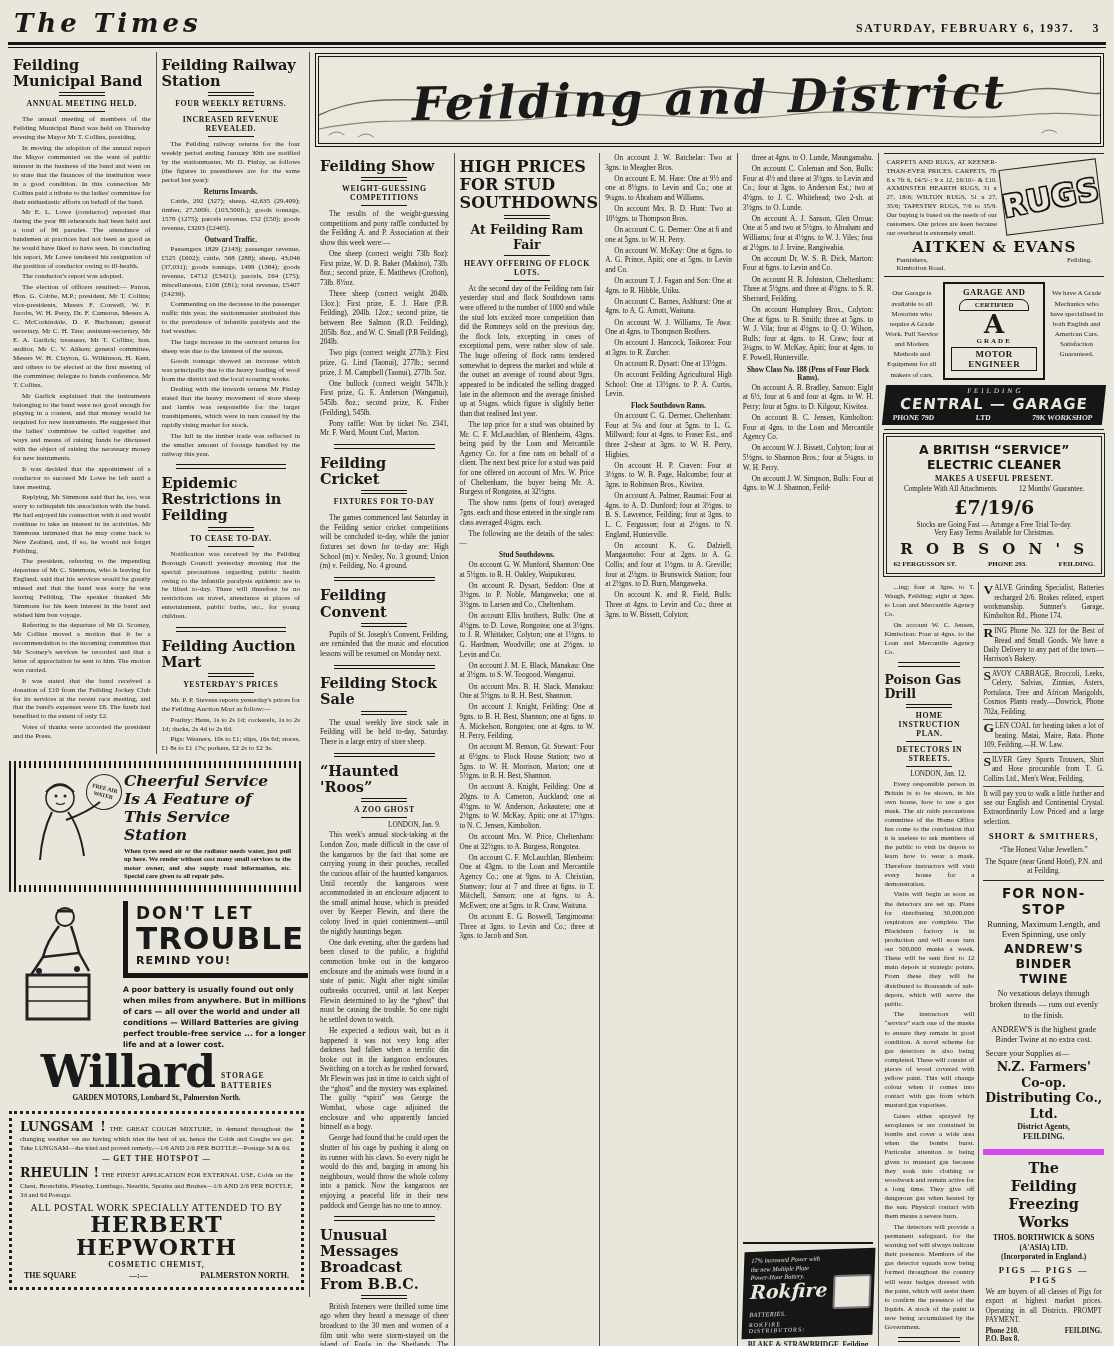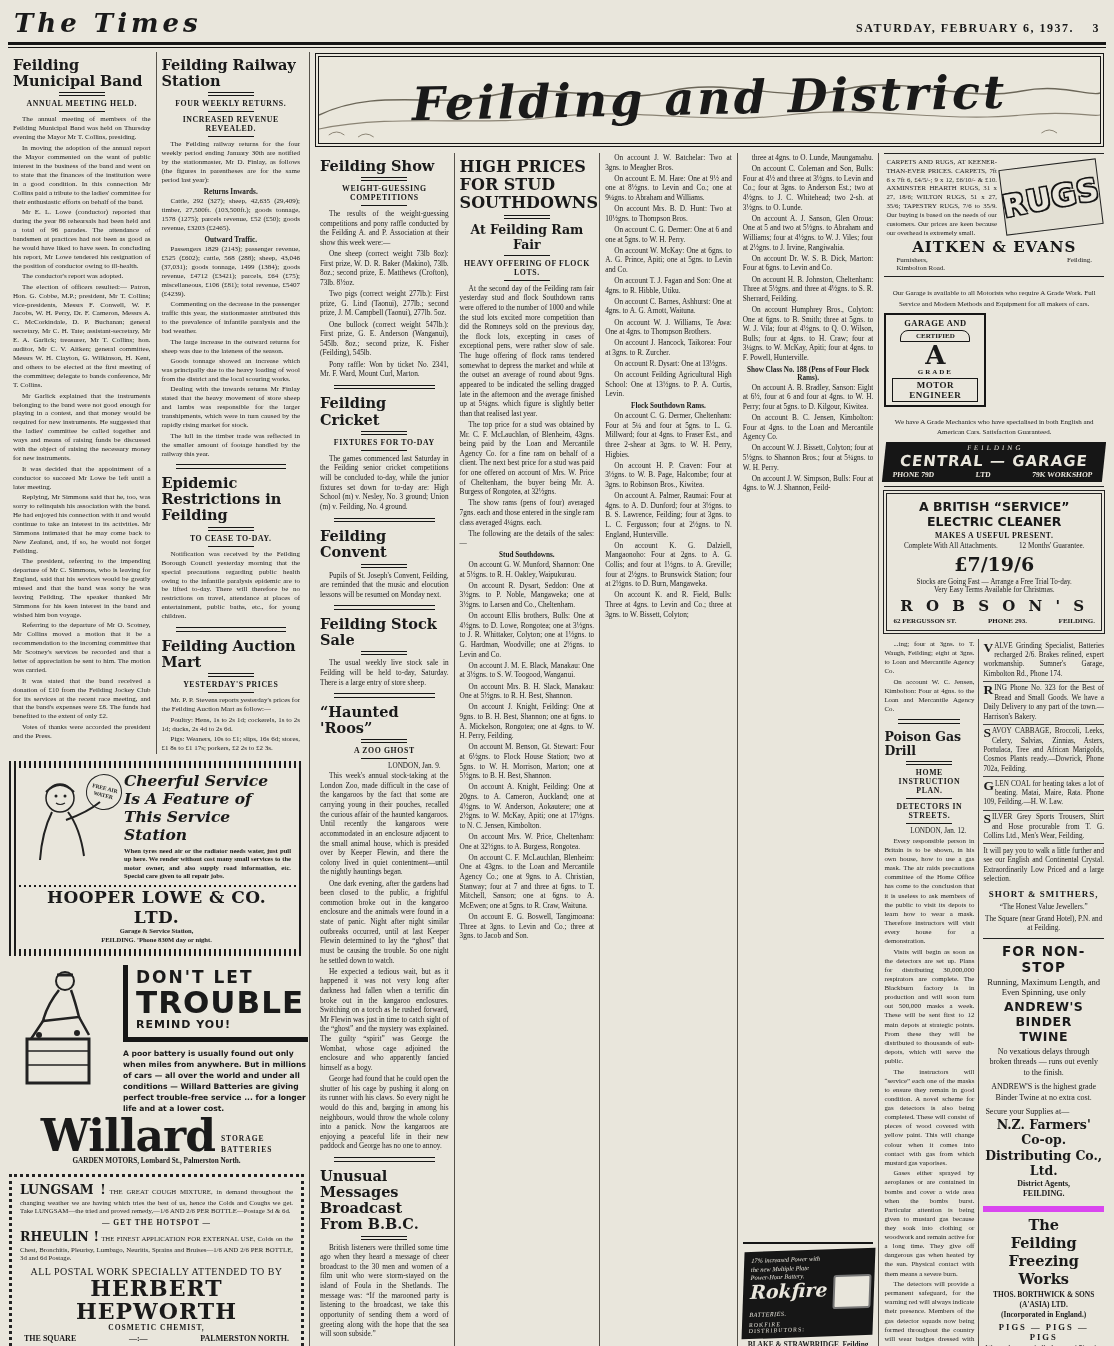--- a/index.html
+++ b/index.html
@@ -93,21 +93,21 @@
   .aitken-top{display:flex;gap:5px;}
   .aitken-body{font-size:6.8px;line-height:1.3;text-align:justify;flex:1;}
   .rugs-box{flex:none;width:96px;height:64px;border:1px solid #222;transform:rotate(-7deg);margin:6px 2px 0 0;
     display:flex;align-items:center;justify-content:center;background:#e3e0d4;}
   .rugs-word{font-family:"DejaVu Sans",sans-serif;font-weight:900;font-size:30px;letter-spacing:1px;color:#e9e6dc;
     text-shadow:-1.5px -1.5px 0 #161616,1.5px -1.5px 0 #161616,-1.5px 1.5px 0 #161616,1.5px 1.5px 0 #161616;transform:rotate(-4deg);}
   .aitken-name{font-size:15px;letter-spacing:1px;margin-top:1px;}
   .aitken-sub{display:flex;justify-content:space-between;font-size:7px;padding:0 10px;}
   
   .garage{border-bottom:1px solid #222;padding:5px 0 4px;}
-  .gar-top{display:flex;gap:4px;flex-direction:column;}
+  .gar-top{display:flex;gap:4px;}
   .gar-side{flex:1;font-size:7px;line-height:1.45;text-align:center;padding-top:6px;}
   .badge{flex:none;width:86px;border:2px solid #161616;padding:3px 6px;text-align:center;}
   .badge .b1{font-size:8.5px;font-weight:bold;letter-spacing:.5px;}
   .badge .b2{font-size:7px;font-weight:bold;border:1px solid #161616;border-radius:8px 8px 0 0;margin:2px 8px 0;padding:1px 0;}
   .badge .bA{font-family:"DejaVu Serif",serif;font-size:26px;font-weight:bold;line-height:1;}
   .badge .b3{font-size:7px;font-weight:bold;letter-spacing:2px;}
   .badge .b4{font-size:9px;font-weight:bold;border:1px solid #161616;margin-top:2px;padding:1px 0;letter-spacing:.5px;}
   .gar-ribbon{background:#161616;color:#e9e6dc;margin-top:5px;padding:2px 4px 3px;transform:skewX(-6deg);}
   .gar-ribbon .r1{font-size:7px;letter-spacing:3px;text-align:center;}
   .gar-ribbon .r2{font-family:"DejaVu Sans",sans-serif;font-weight:900;font-size:15px;text-align:center;letter-spacing:1px;}
@@ -236,27 +236,20 @@
           </div>
           <div>
             <div class="hooper-title">
               <div>Cheerful Service</div>
               <div>Is A Feature of</div>
               <div>This Service Station</div>
             </div>
             <div class="hooper-body">When tyres need air or the radiator needs water, just pull up here. We render without cost many small services to the motor owner, and also supply road information, etc. Special care given to all repair jobs.</div>
           </div>
         </div>
-        <div class="hooper-in" style="display:block;padding-top:0;">
-          <div class="ad-name hooper-name">HOOPER LOWE &amp; CO. LTD.</div>
-          <div class="hooper-sub">
-            <div>Garage &amp; Service Station,</div>
-            <div>FEILDING.   'Phone 830M day or night.</div>
-          </div>
-        </div>
       </div>
 
       <div class="adbox willard">
         <div class="will-top">
           <div class="will-art">
             <svg class="lineart" width="106" height="128" viewBox="0 0 106 128">
               <circle cx="56" cy="16" r="9" fill="none" stroke="#222" stroke-width="2"></circle>
               <path d="M48 10 h16" stroke="#222" stroke-width="3"></path>
               <path d="M50 25 Q38 40 34 56 L70 52 Q66 36 62 25" fill="none" stroke="#222" stroke-width="2.5"></path>
               <path d="M34 56 L22 74 M70 52 L80 70" stroke="#222" stroke-width="2.5"></path>
@@ -313,20 +306,21 @@
       </div>
 
       <div class="mid-row">
         <div class="mc c3">
             <div class="headline">Feilding Show</div>
             <div class="rule dbl"></div>
             <div class="subhead">WEIGHT-GUESSING COMPETITIONS</div>
             <div class="rule"></div>
             <p class="para">The results of the weight-guessing competitions and pony raffle conducted by the Feilding A. and P. Association at their show this week were:—</p>
             <p class="para">One sheep (correct weight 73lb 8oz): First prize, W. D. R. Baker (Makino), 73lb. 8oz.; second prize, E. Matthews (Crofton), 73lb. 8½oz.</p>
+            <p class="para">Three sheep (correct weight 204lb. 13oz.): First prize, E. J. Hare (P.B. Feilding), 204lb. 12oz.; second prize, tie between Bee Salmon (R.D. Feilding), 205lb. 8oz., and W. C. Small (P.B Feilding), 204lb.</p>
             <p class="para">Two pigs (correct weight 277lb.): First prize, G. Lind (Taonui), 277lb.; second prize, J. M. Campbell (Taonui), 277lb. 5oz.</p>
             <p class="para">One bullock (correct weight 547lb.): First prize, G. E. Anderson (Wanganui), 545lb. 8oz.; second prize, K. Fisher (Feilding), 545lb.</p>
             <p class="para">Pony raffle: Won by ticket No. 2341, Mr. F. Ward, Mount Curl, Marton.</p>
             <div class="art-div"></div>
             <div class="headline">Feilding Cricket</div>
             <div class="rule dbl"></div>
             <div class="subhead">FIXTURES FOR TO-DAY</div>
             <div class="rule"></div>
             <p class="para">The games commenced last Saturday in the Feilding senior cricket competitions will be concluded to-day, while the junior fixtures set down for to-day are: High School (m) v. Nesley, No. 3 ground; Union (m) v. Feilding, No. 4 ground.</p>
             <div class="art-div"></div>

